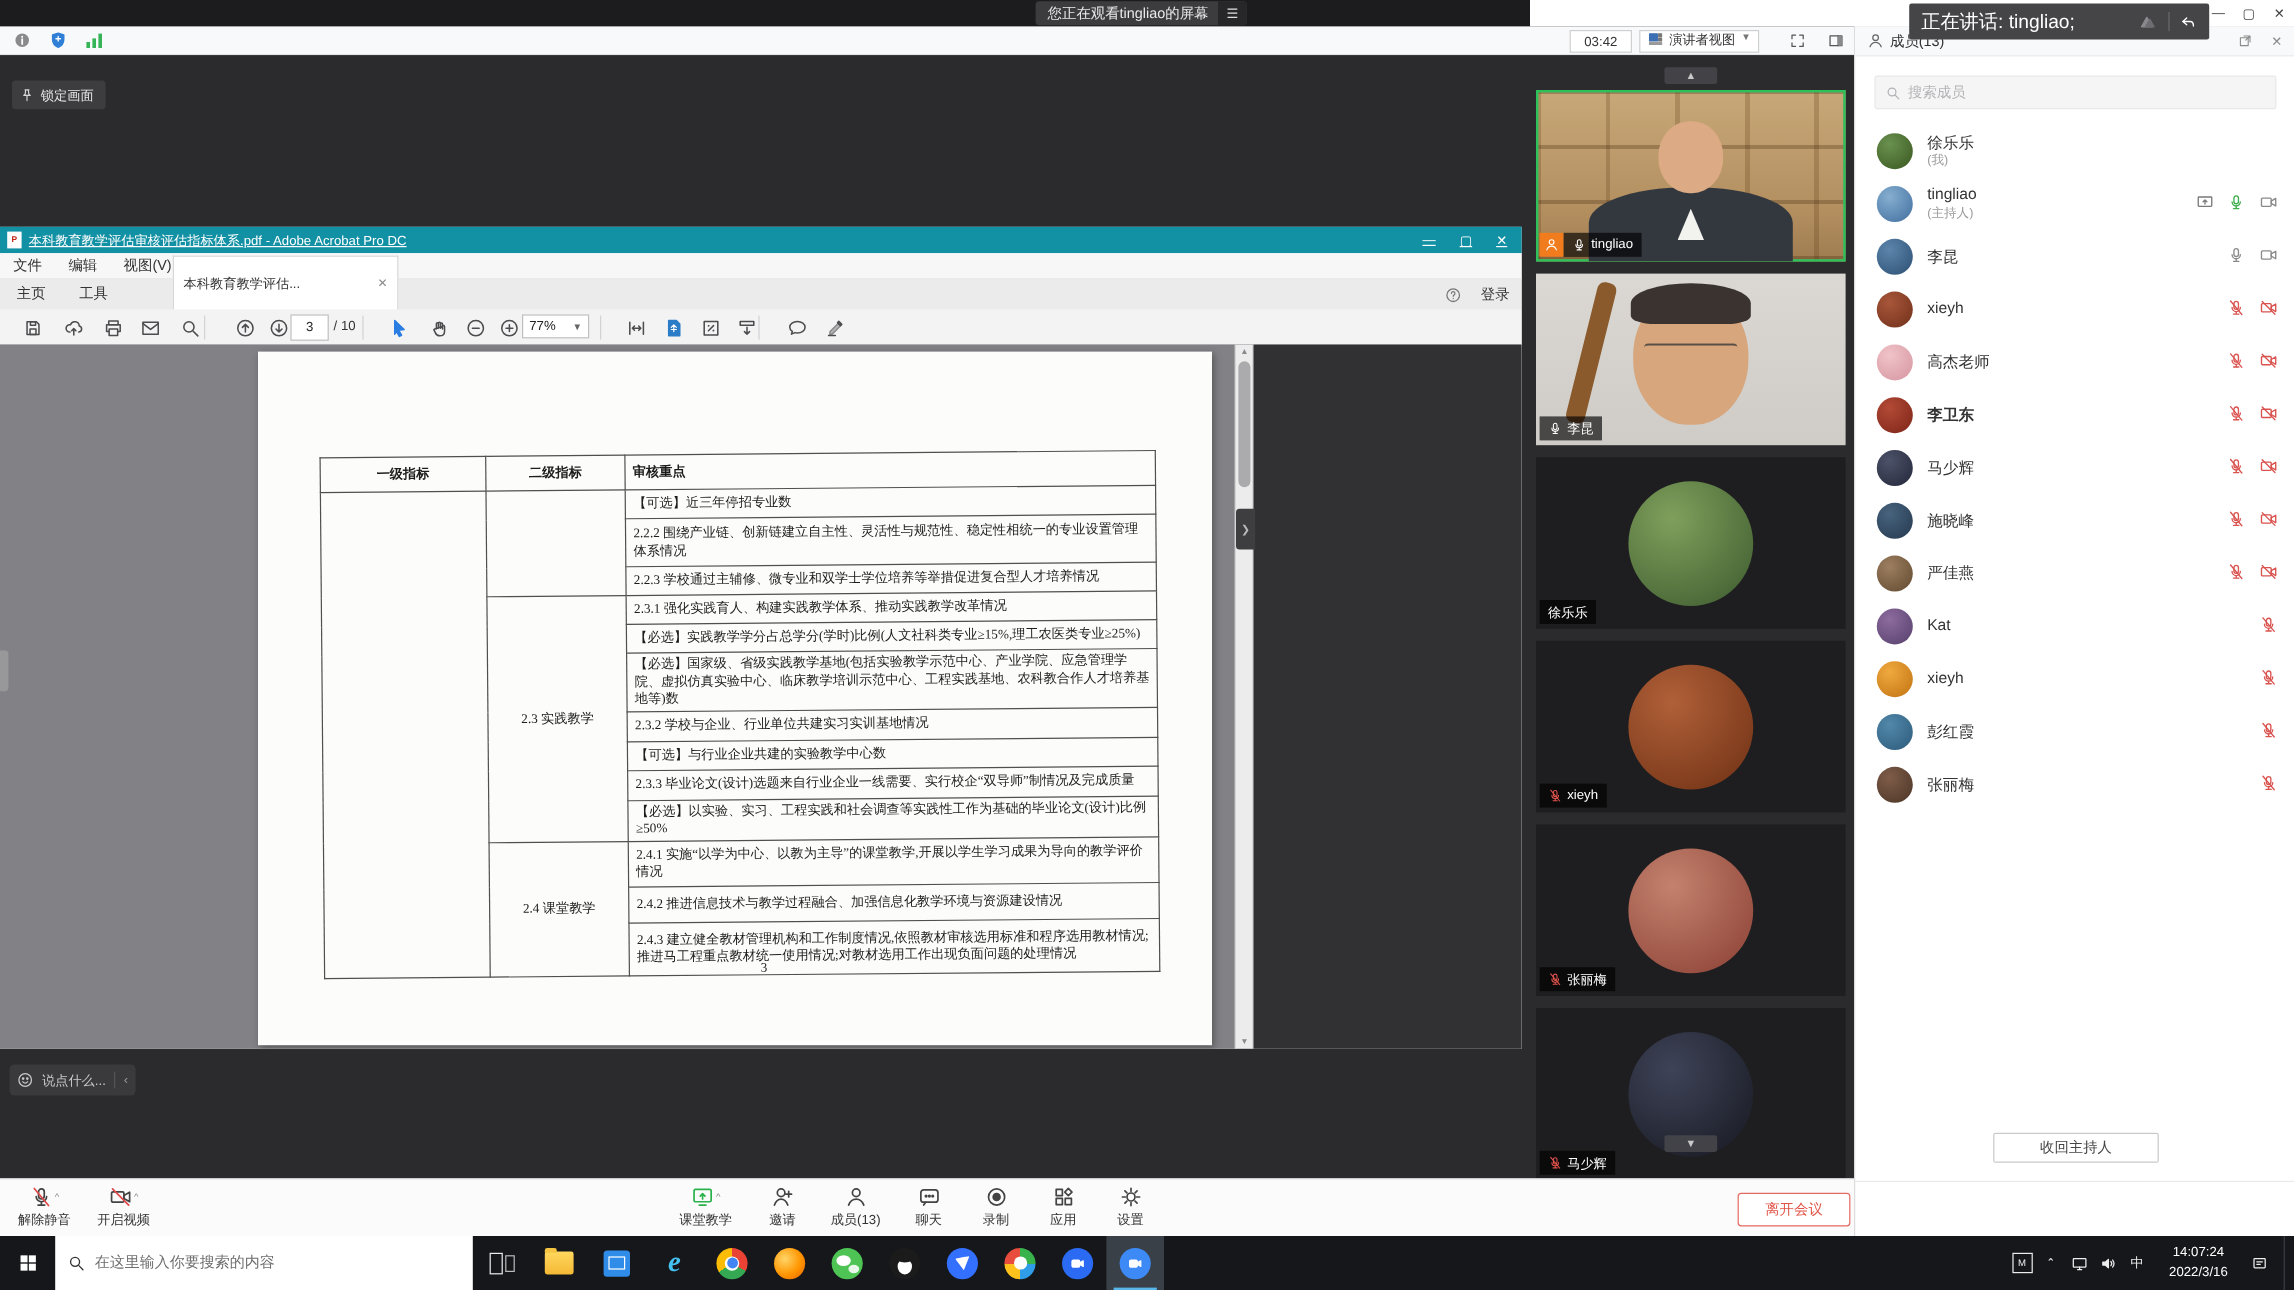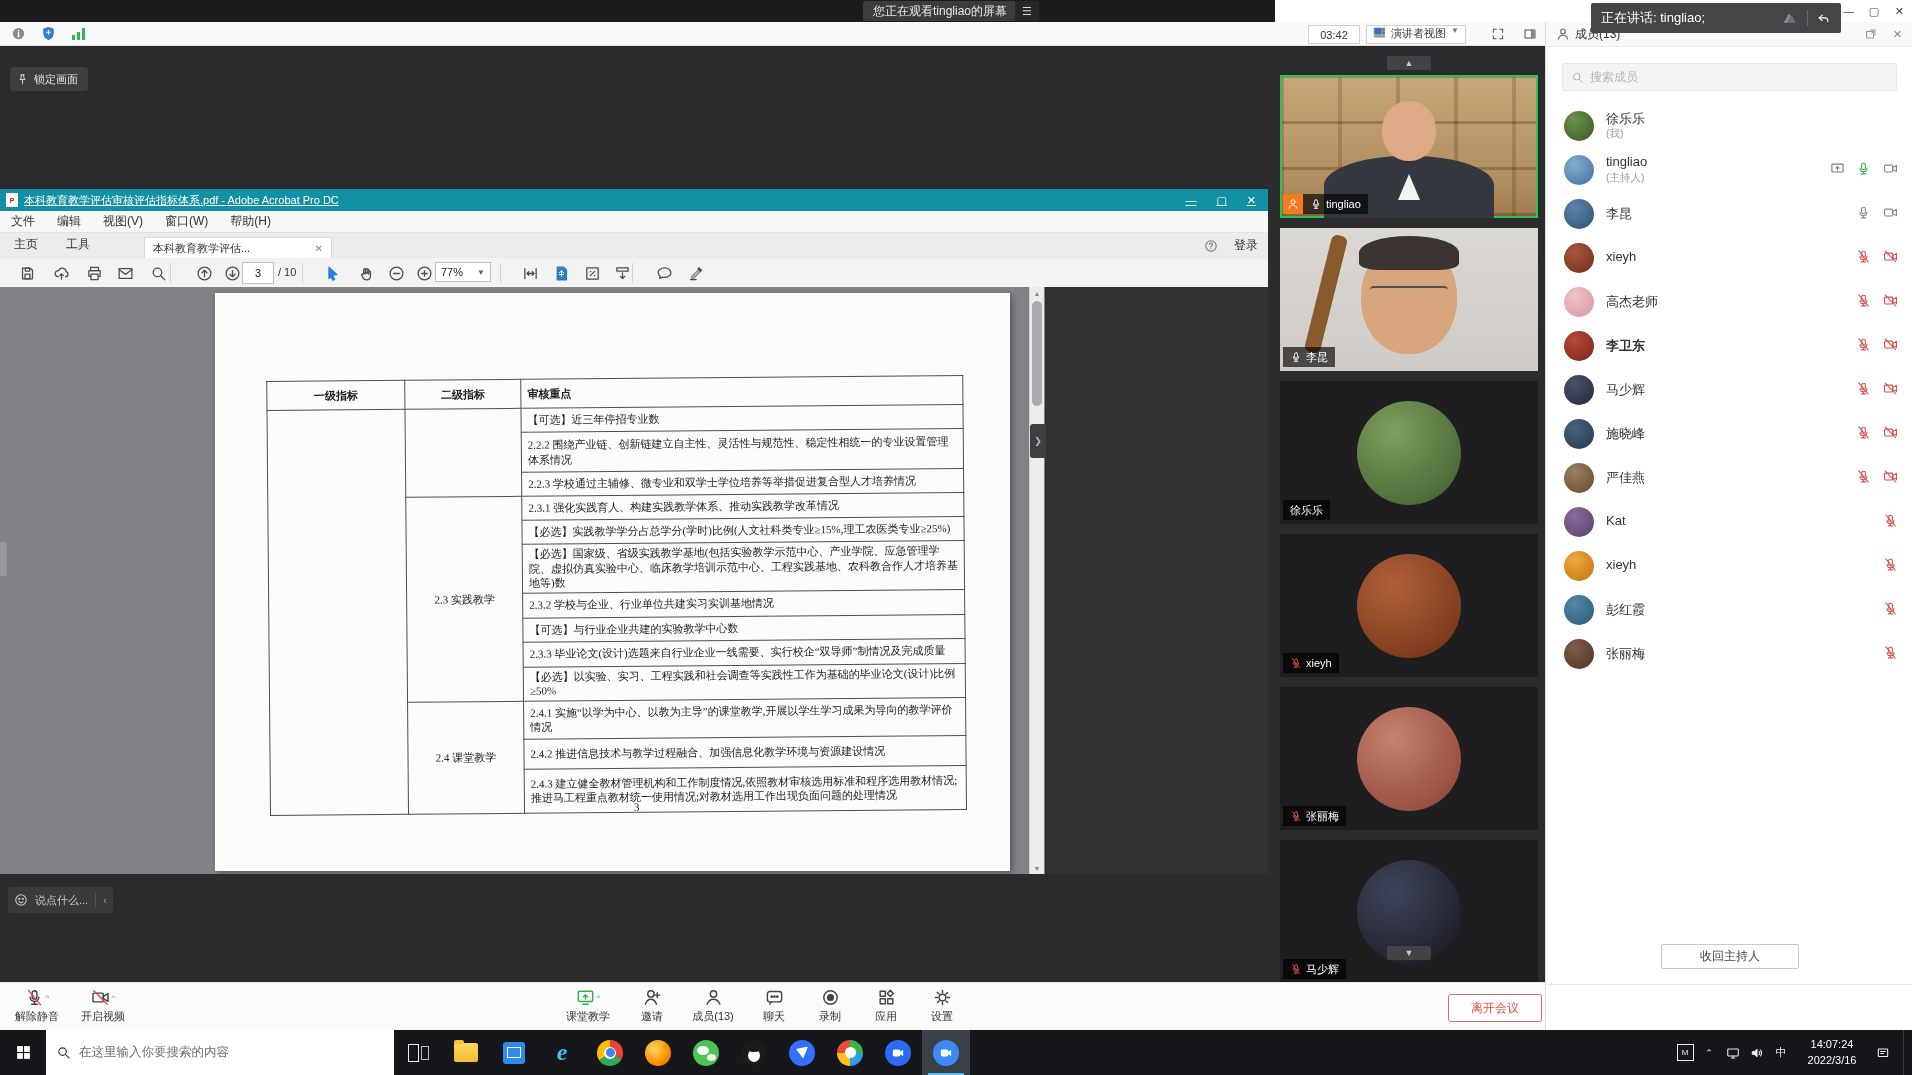--- a/index.html
+++ b/index.html
@@ -7,21 +7,21 @@
         font-family:"Liberation Sans","DejaVu Sans",sans-serif;background:#2b2b2d;}
   svg{display:block}
   
   #topstrip{position:absolute;left:0;top:0;width:1275px;height:22px;background:#1c1c1e;}
   #topright-bg{position:absolute;left:1275px;top:0;width:637px;height:22px;background:#fff;}
   #watch-pill{position:absolute;left:863px;top:1px;height:20px;background:#3c3c3f;border-radius:3px;
       display:flex;align-items:center;color:#e9e9e9;font-size:12px;padding-left:10px;z-index:5;}
   #watch-pill .menu{width:24px;height:20px;margin-left:8px;background:#closed;background:#27272a;
       border-radius:0 3px 3px 0;display:flex;align-items:center;justify-content:center;color:#ddd;font-size:11px;}
   #speak-toast{position:absolute;left:1591px;top:3px;width:250px;height:30px;background:#454548;border-radius:2px;
-      display:flex;align-items:center;color:#fff;font-size:13px;padding:0 10px;box-sizing:border-box;z-index:60;}
+      display:flex;align-items:center;color:#fff;font-size:16px;padding:0 10px;box-sizing:border-box;z-index:60;}
   #speak-toast .lg{margin-left:auto;display:flex;align-items:center;gap:8px;}
   #speak-toast .div{width:1px;height:16px;background:#6a6a6e;}
   #winctl{position:absolute;left:1836px;top:0;width:76px;height:22px;display:flex;z-index:61;}
   #winctl span{flex:1;display:flex;align-items:center;justify-content:center;color:#444;font-size:11px;}
   
   #mtoolbar{position:absolute;left:0;top:22px;width:1912px;height:24px;background:#f8f9fa;border-bottom:1px solid #e2e3e4;box-sizing:border-box;}
   .mt-ico{position:absolute;top:2px;width:24px;height:19px;display:flex;align-items:center;justify-content:center;border-radius:2px;}
   #mt-duration{position:absolute;left:1308px;top:3px;width:50px;height:17px;background:#fff;border:1px solid #cfd0d1;
       font-size:11px;color:#333;display:flex;align-items:center;justify-content:center;}
   #mt-view{position:absolute;left:1366px;top:3px;height:17px;border:1px solid #cfd0d1;background:#fff;display:flex;
@@ -36,21 +36,21 @@
   #chatpill .dv{width:1px;height:14px;background:#555;}
   
   #acro{position:absolute;left:0;top:143px;width:1268px;height:685px;background:#f3f3f4;}
   #acro-title{height:22px;background:#1290a4;display:flex;align-items:center;color:#fff;font-size:11px;padding:0 6px;gap:6px;text-decoration:underline;}
   #acro-title .ctl{margin-left:auto;display:flex;gap:20px;padding-right:6px;font-size:11px;color:#fff;}
   #acro-menu{height:21px;background:#f7f7f8;border-bottom:1px solid #e1e1e2;display:flex;align-items:center;font-size:12px;color:#333;}
   #acro-menu span{padding:0 11px;}
   #acro-tabs{height:25px;background:#ebebec;display:flex;align-items:flex-end;font-size:12px;color:#333;position:relative;}
   #acro-tabs .t{padding:4px 14px 5px;}
   #doc-tab{margin-left:40px;width:170px;background:#fff;border:1px solid #d7d7d8;border-bottom:none;height:20px;
-      display:flex;align-items:center;font-size:11px;padding:0 8px;gap:8px;color:#333;}
+      display:flex;align-items:center;font-size:11px;padding:12px 8px;gap:8px;color:#333;}
   #doc-tab .x{margin-left:auto;color:#888;font-size:10px;}
   #acro-signin{position:absolute;right:10px;top:4px;font-size:12px;color:#333;display:flex;gap:16px;align-items:center;}
   #acro-toolbar{height:30px;background:#f3f3f4;border-bottom:1px solid #cfcfd0;position:relative;}
   .atb{position:absolute;top:4px;width:24px;height:22px;display:flex;align-items:center;justify-content:center;}
   .atb-sep{position:absolute;top:5px;width:1px;height:20px;background:#d3d3d4;}
   #pg-box{position:absolute;left:242px;top:4px;width:30px;height:20px;background:#fff;border:1px solid #bfbfc0;
       font-size:11px;color:#222;display:flex;align-items:center;justify-content:center;}
   #pg-count{position:absolute;left:278px;top:4px;height:20px;font-size:11px;color:#333;display:flex;align-items:center;}
   #zoom-box{position:absolute;left:435px;top:4px;width:56px;height:20px;background:#fff;border:1px solid #bfbfc0;
       font-size:11px;color:#222;display:flex;align-items:center;padding:0 5px;box-sizing:border-box;}

